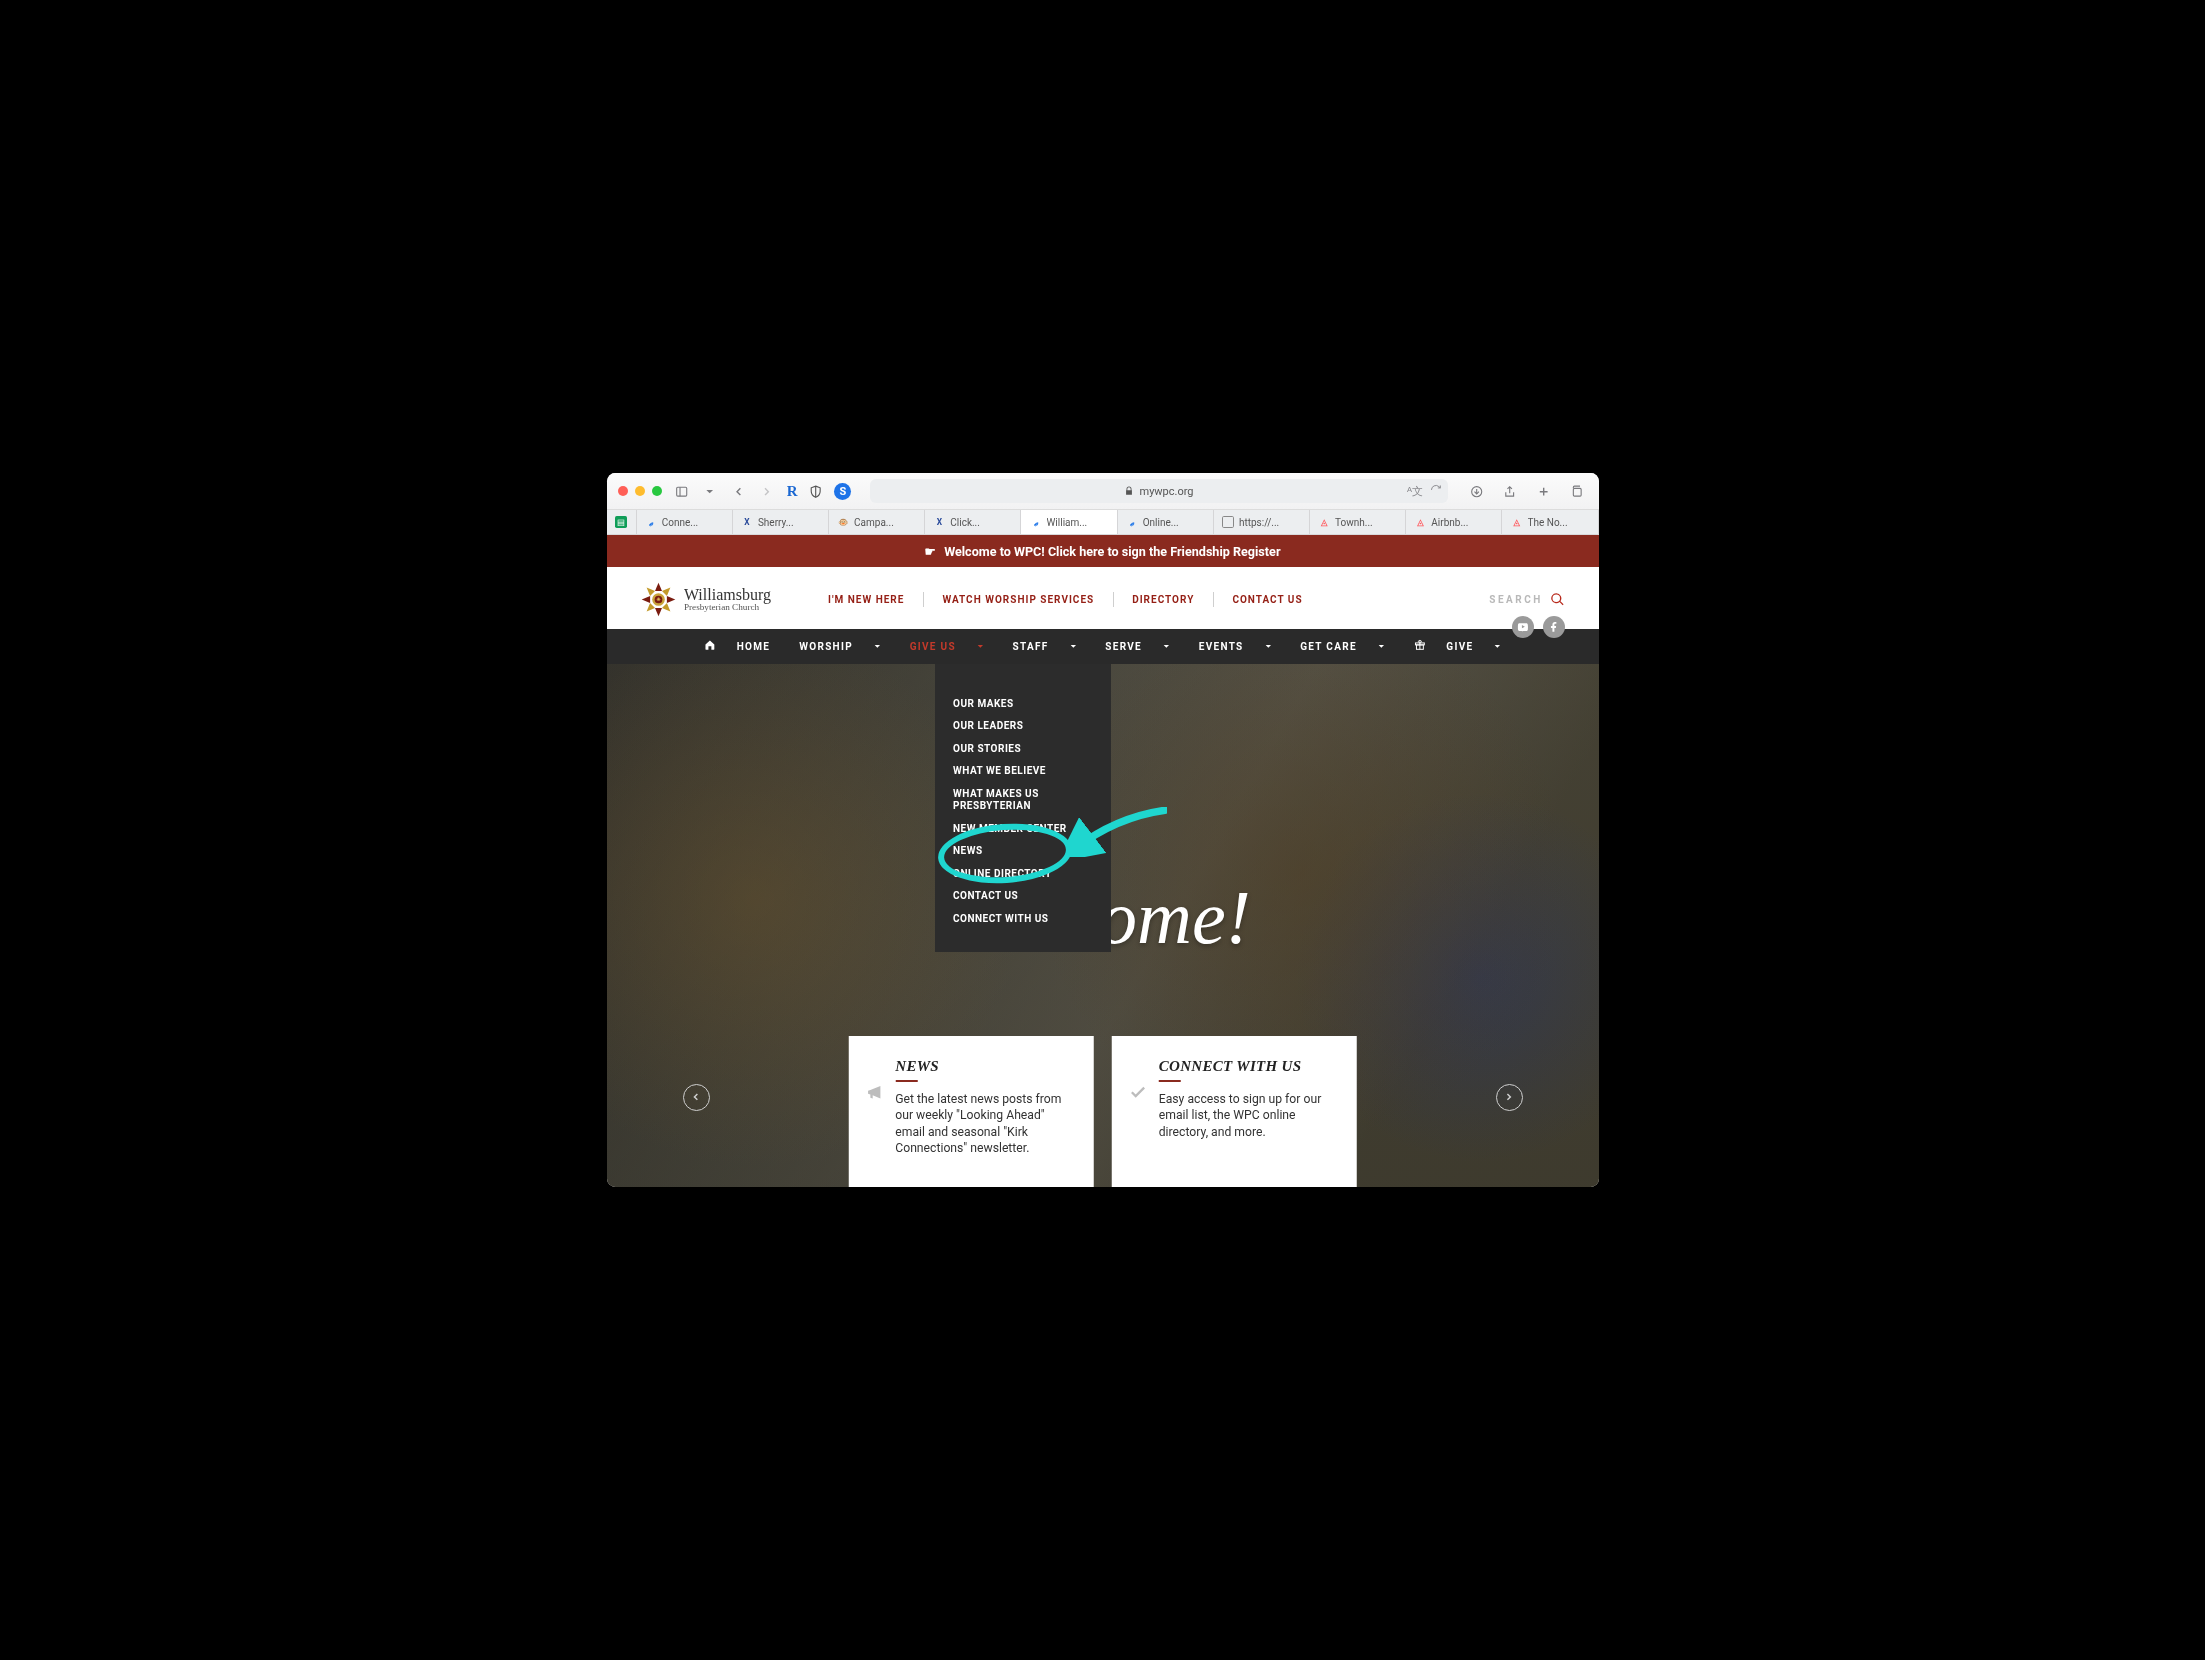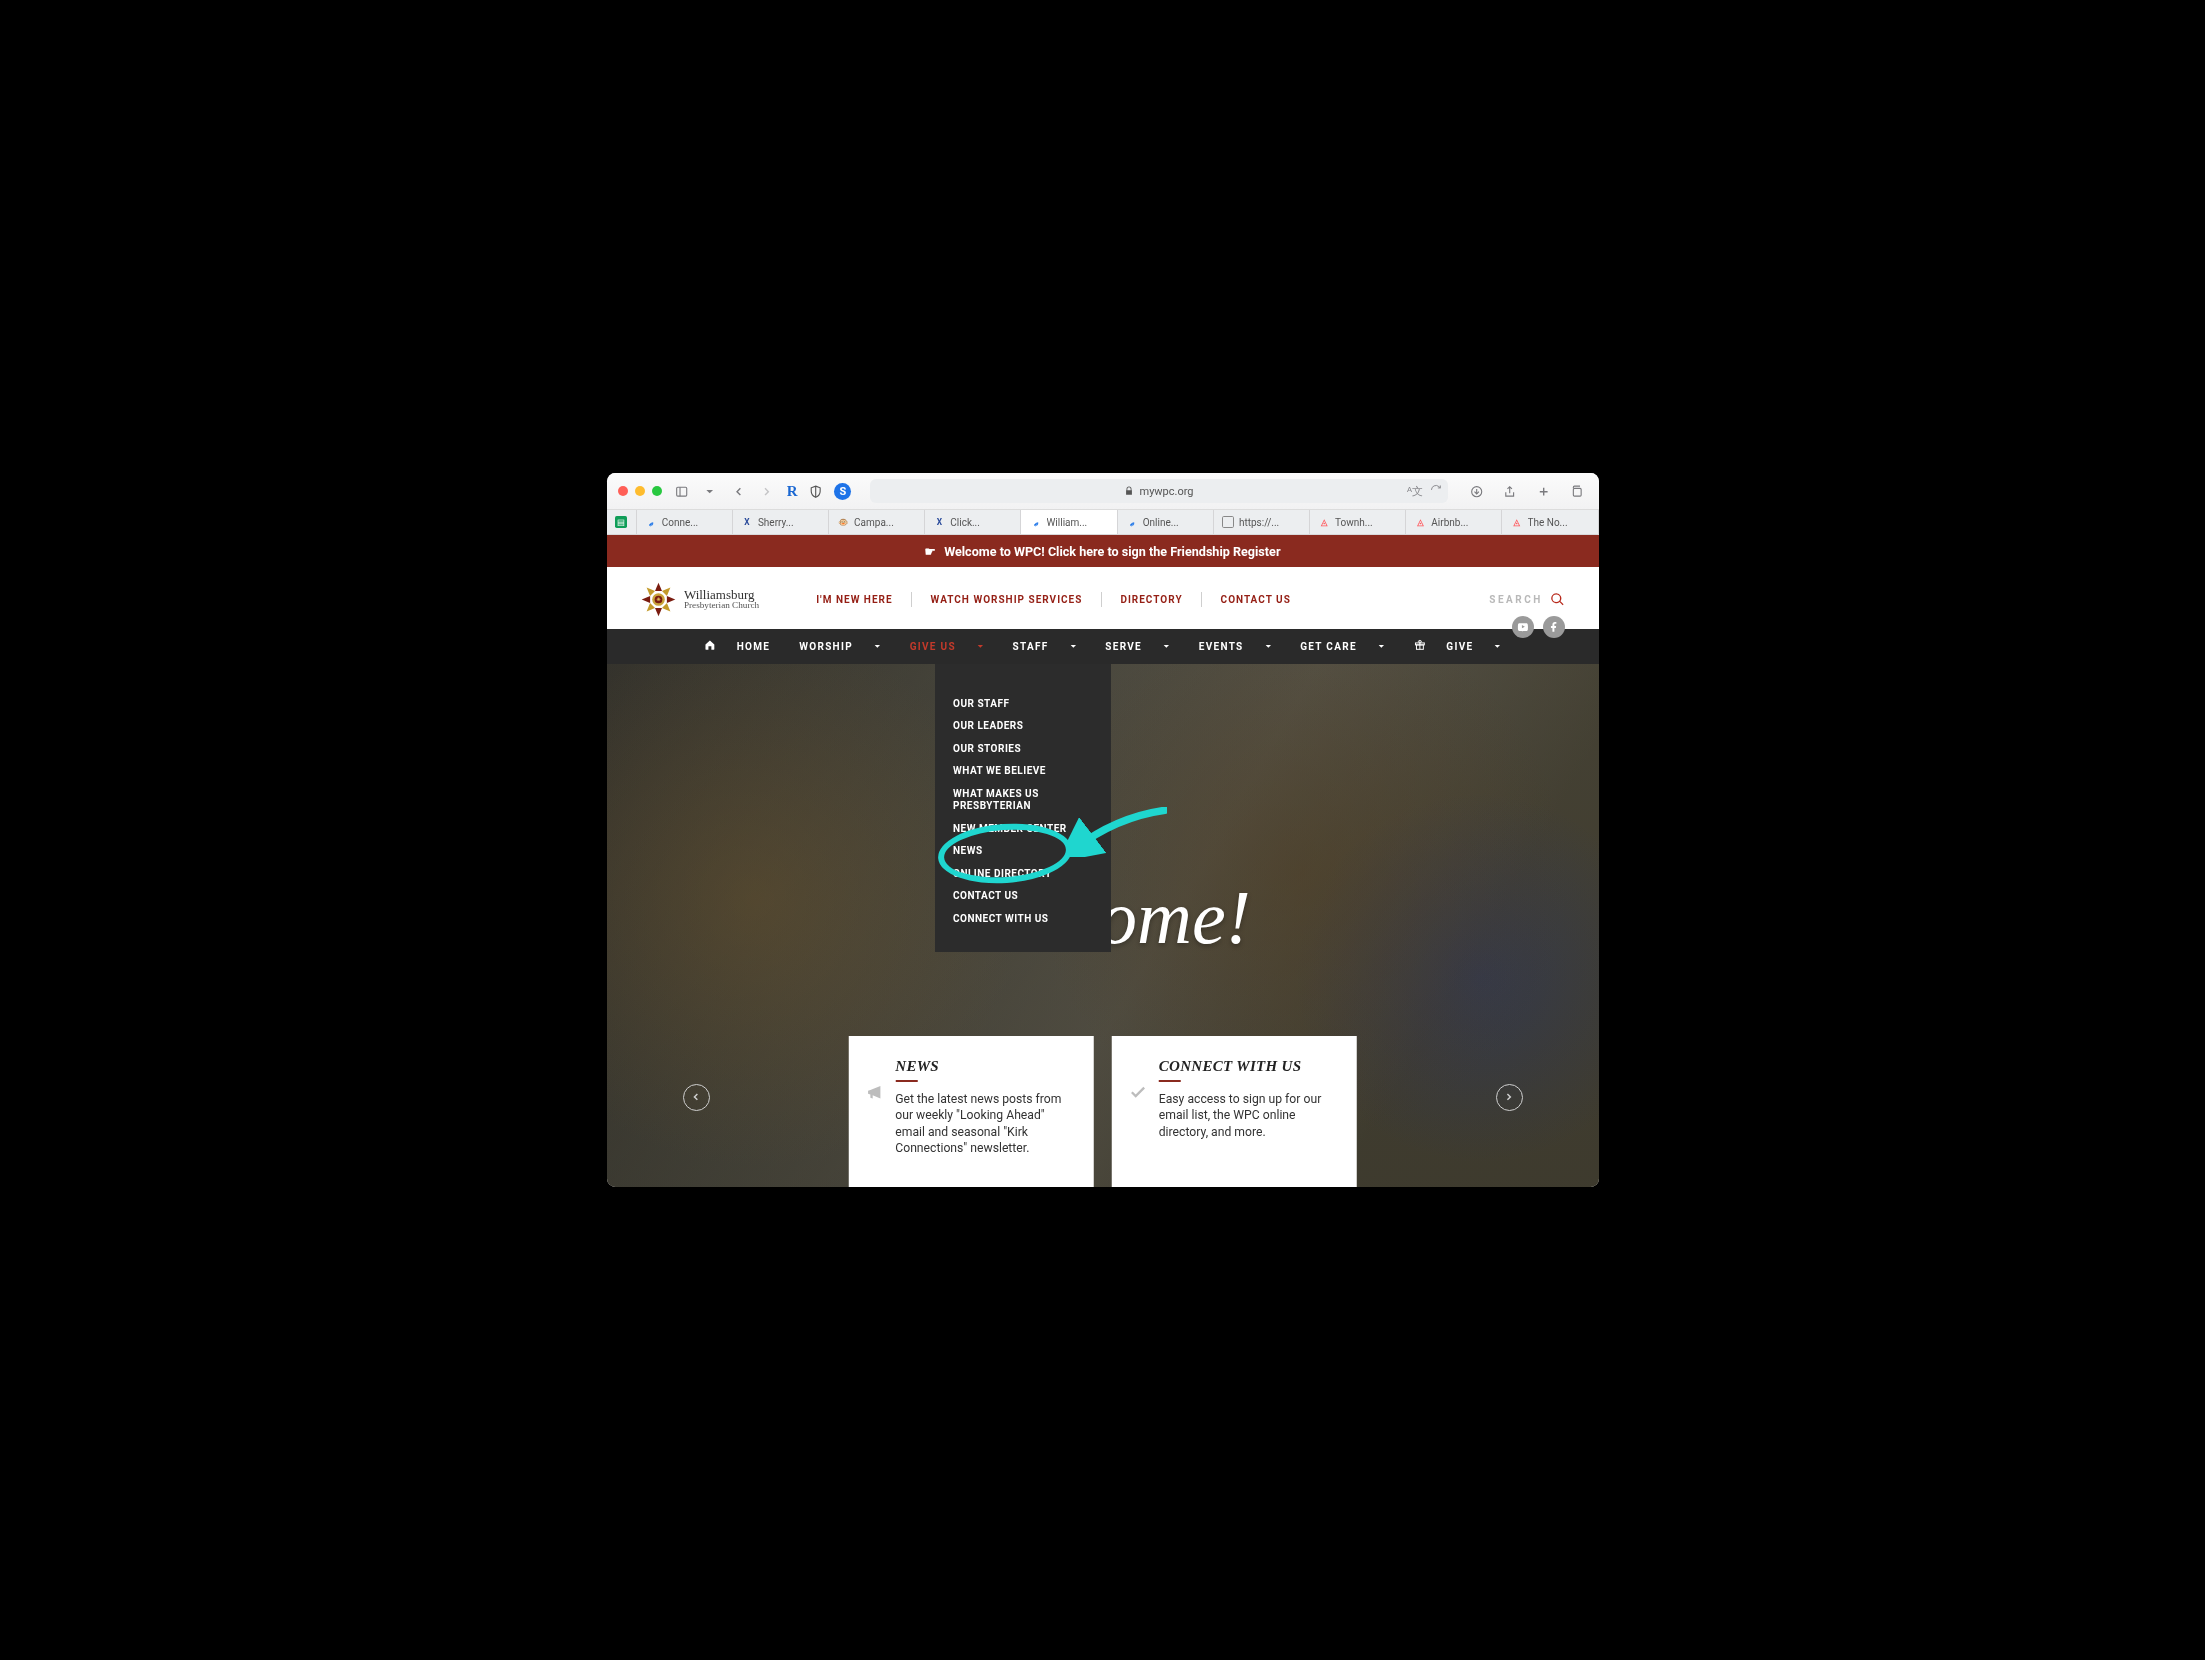--- a/index.html
+++ b/index.html
@@ -31,21 +31,21 @@
 .tab.small-first { flex: 0 0 30px; justify-content: center; }
 
 
 .banner { background: #8a2a1f; color: #fff; text-align: center; font-weight: 700; font-size: 12.6px; padding: 8.4px 0; display: flex; align-items: center; justify-content: center; gap: 8.4px; }
 .banner .point { transform: rotate(0deg); }
 
 .topbar { background: #fff; padding: 15px 34px 11.8px; display: flex; align-items: center; gap: 23.5px; position: relative; }
 .logo-wrap { display: flex; align-items: center; gap: 8.4px; }
 .logo-mark { width: 35px; height: 35px; }
 .logo-text { display: flex; flex-direction: column; line-height: 1; }
-.logo-text .big { font-family: Georgia, 'Times New Roman', serif; font-size: 13px; color: #333; font-weight: 500; }
+.logo-text .big { font-family: Georgia, 'Times New Roman', serif; font-size: 16px; color: #333; font-weight: 500; }
 .logo-text .small { font-family: Georgia, 'Times New Roman', serif; font-size: 9.2px; color: #555; }
 .topnav { display: flex; align-items: center; gap: 0; margin-left: 15px; }
 .topnav a { color: #951f15; font-weight: 700; letter-spacing: 1px; font-size: 10px; padding: 1.7px 18.5px; text-decoration: none; border-left: 0.8px solid #cfcfcf; }
 .topnav a:first-child { border-left: none; }
 .search-wrap { margin-left: auto; display: flex; align-items: center; gap: 6.7px; color: #951f15; font-weight: 700; letter-spacing: 1.7px; font-size: 10px; }
 .search-wrap .sic { width: 15px; height: 15px; color: #b8291b; }
 .search-wrap span { color: #b9b9b9; letter-spacing: 2.5px; }
 .socials { position: absolute; right: 34px; top: 49px; display: flex; gap: 8.4px; }
 .soc { width: 22px; height: 22px; border-radius: 50%; background: #9a9a9a; color: #fff; display: flex; align-items: center; justify-content: center; }
 .soc svg { width: 11.8px; height: 11.8px; }
@@ -327,21 +327,21 @@
         <span>GIVE</span>
         <svg class="caret" viewBox="0 0 10 10" fill="currentColor">
           <path d="M1 3l4 4 4-4z"></path>
         </svg>
       </div>
     </div>
 
   <div class="hero">
 
     <div class="dropdown" id="dropdown">
-        <div class="dd-item">OUR STAFF</div>
+        <div class="dd-item">OUR MAKES</div>
         <div class="dd-item">OUR LEADERS</div>
         <div class="dd-item">OUR STORIES</div>
         <div class="dd-item">WHAT WE BELIEVE</div>
         <div class="dd-item">WHAT MAKES US PRESBYTERIAN</div>
         <div class="dd-item">NEW MEMBER CENTER</div>
         <div class="dd-item">NEWS</div>
         <div class="dd-item">ONLINE DIRECTORY</div>
         <div class="dd-item">CONTACT US</div>
         <div class="dd-item">CONNECT WITH US</div>
       </div>

